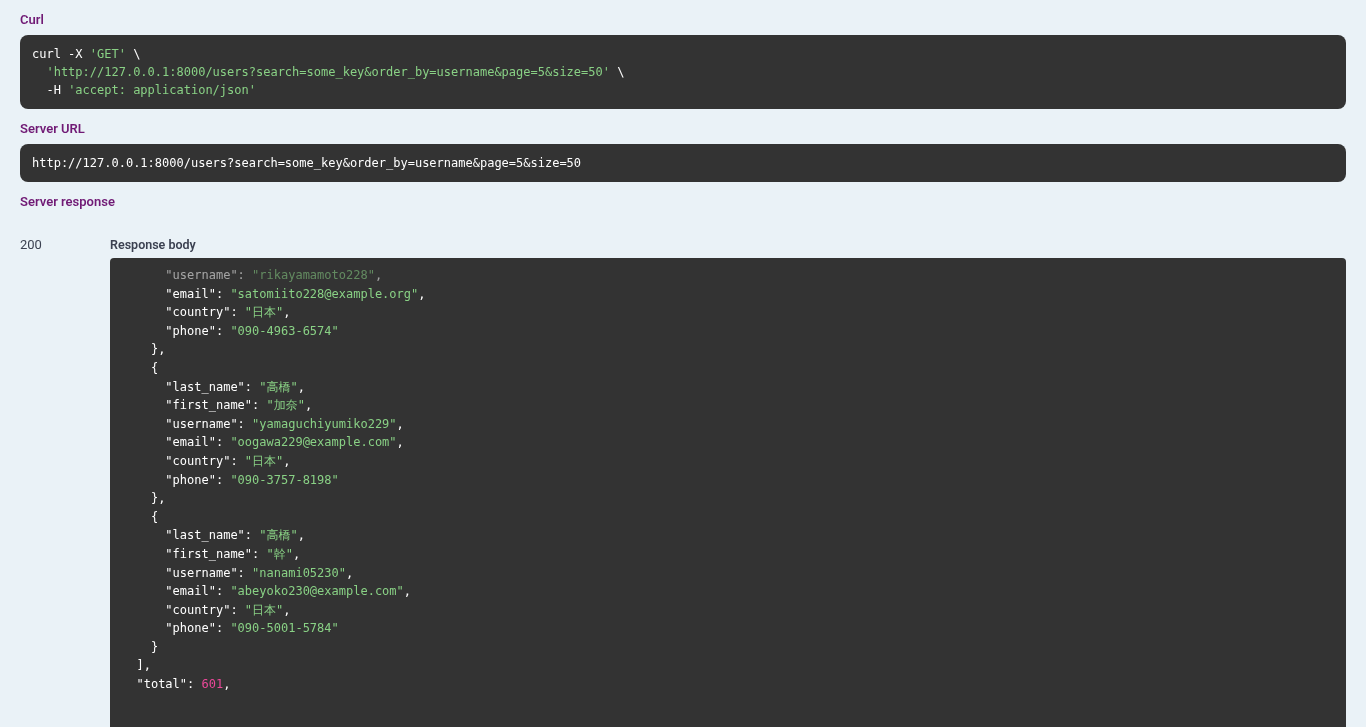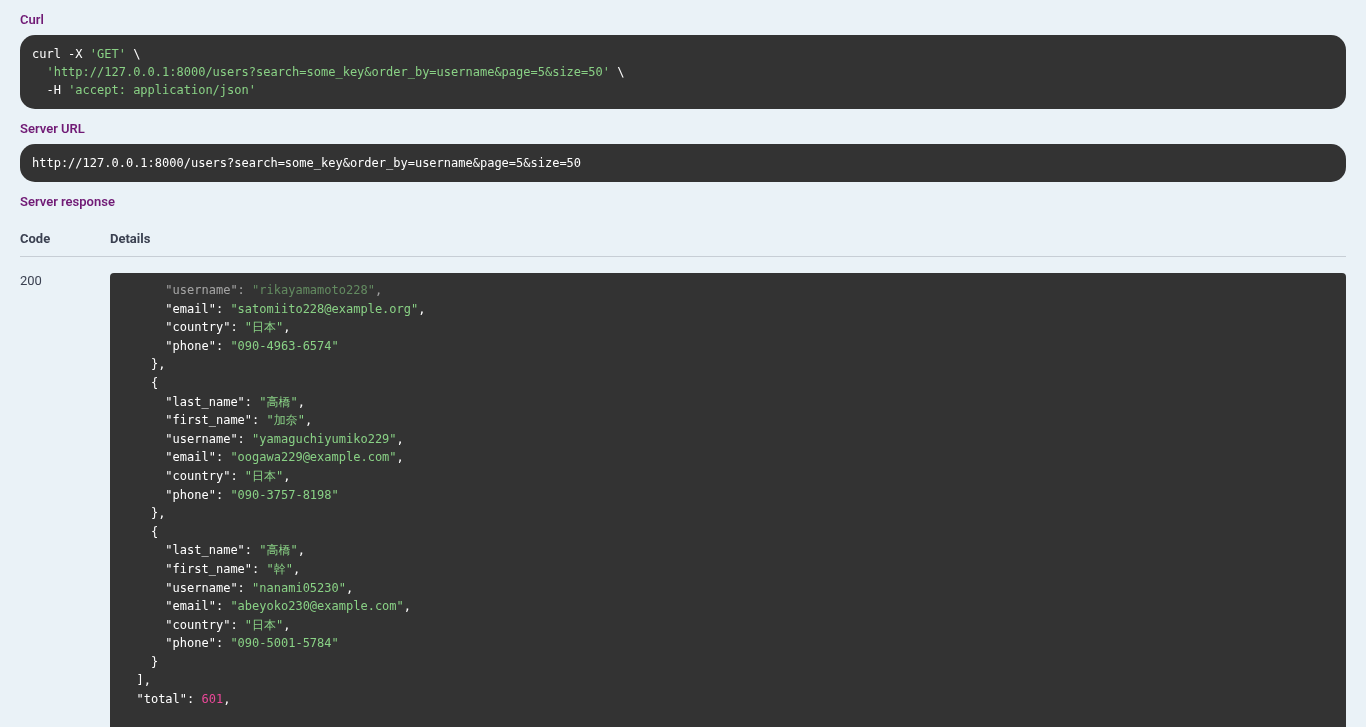--- a/index.html
+++ b/index.html
@@ -12,21 +12,21 @@
 }
 .section-label {
   font-size: 13px;
   font-weight: 600;
   color: #701a75;
   margin: 12px 0 8px 0;
 }
 .code-block {
   background: #333333;
   color: #fff;
-  border-radius: 15px;
+  border-radius: 8px;
   padding: 10px 12px;
   font-family: "Consolas", "Monaco", monospace;
   font-size: 12px;
   line-height: 1.5;
   white-space: pre;
   overflow-x: auto;
 }
 .code-block .cmd { color: #fff; }
 .code-block .url { color: #89d185; }
 .code-block .flag { color: #fff; }
@@ -90,27 +90,24 @@
 <div class="code-block"><span class="cmd">curl -X </span><span class="url">'GET'</span><span class="cmd"> \</span>
 <span class="url">  'http://127.0.0.1:8000/users?search=some_key&amp;order_by=username&amp;page=5&amp;size=50'</span><span class="cmd"> \</span>
 <span class="flag">  -H </span><span class="url">'accept: application/json'</span></div>
 
 <div class="section-label">Server URL</div>
 <div class="code-block"><span>http://127.0.0.1:8000/users?search=some_key&amp;order_by=username&amp;page=5&amp;size=50</span></div>
 
 <div class="section-label">Server response</div>
 
 <div class="response-table">
-  <div class="response-header-row">
-    <div class="code-col">Code</div>
-    <div class="details-col">Details</div>
-  </div>
   <div class="response-body-row">
     <div class="code-col">200</div>
     <div class="details-col">
+      <div class="sub-label">Response body</div>
       <div class="json-block" id="json-body">      <span style="opacity:.55"><span class="k">"username"</span><span class="p">: </span><span class="s">"rikayamamoto228"</span><span class="p">,</span></span>
       <span class="k">"email"</span><span class="p">: </span><span class="s">"satomiito228@example.org"</span><span class="p">,</span>
       <span class="k">"country"</span><span class="p">: </span><span class="s">"日本"</span><span class="p">,</span>
       <span class="k">"phone"</span><span class="p">: </span><span class="s">"090-4963-6574"</span>
     <span class="p">},</span>
     <span class="p">{</span>
       <span class="k">"last_name"</span><span class="p">: </span><span class="s">"高橋"</span><span class="p">,</span>
       <span class="k">"first_name"</span><span class="p">: </span><span class="s">"加奈"</span><span class="p">,</span>
       <span class="k">"username"</span><span class="p">: </span><span class="s">"yamaguchiyumiko229"</span><span class="p">,</span>
       <span class="k">"email"</span><span class="p">: </span><span class="s">"oogawa229@example.com"</span><span class="p">,</span>

